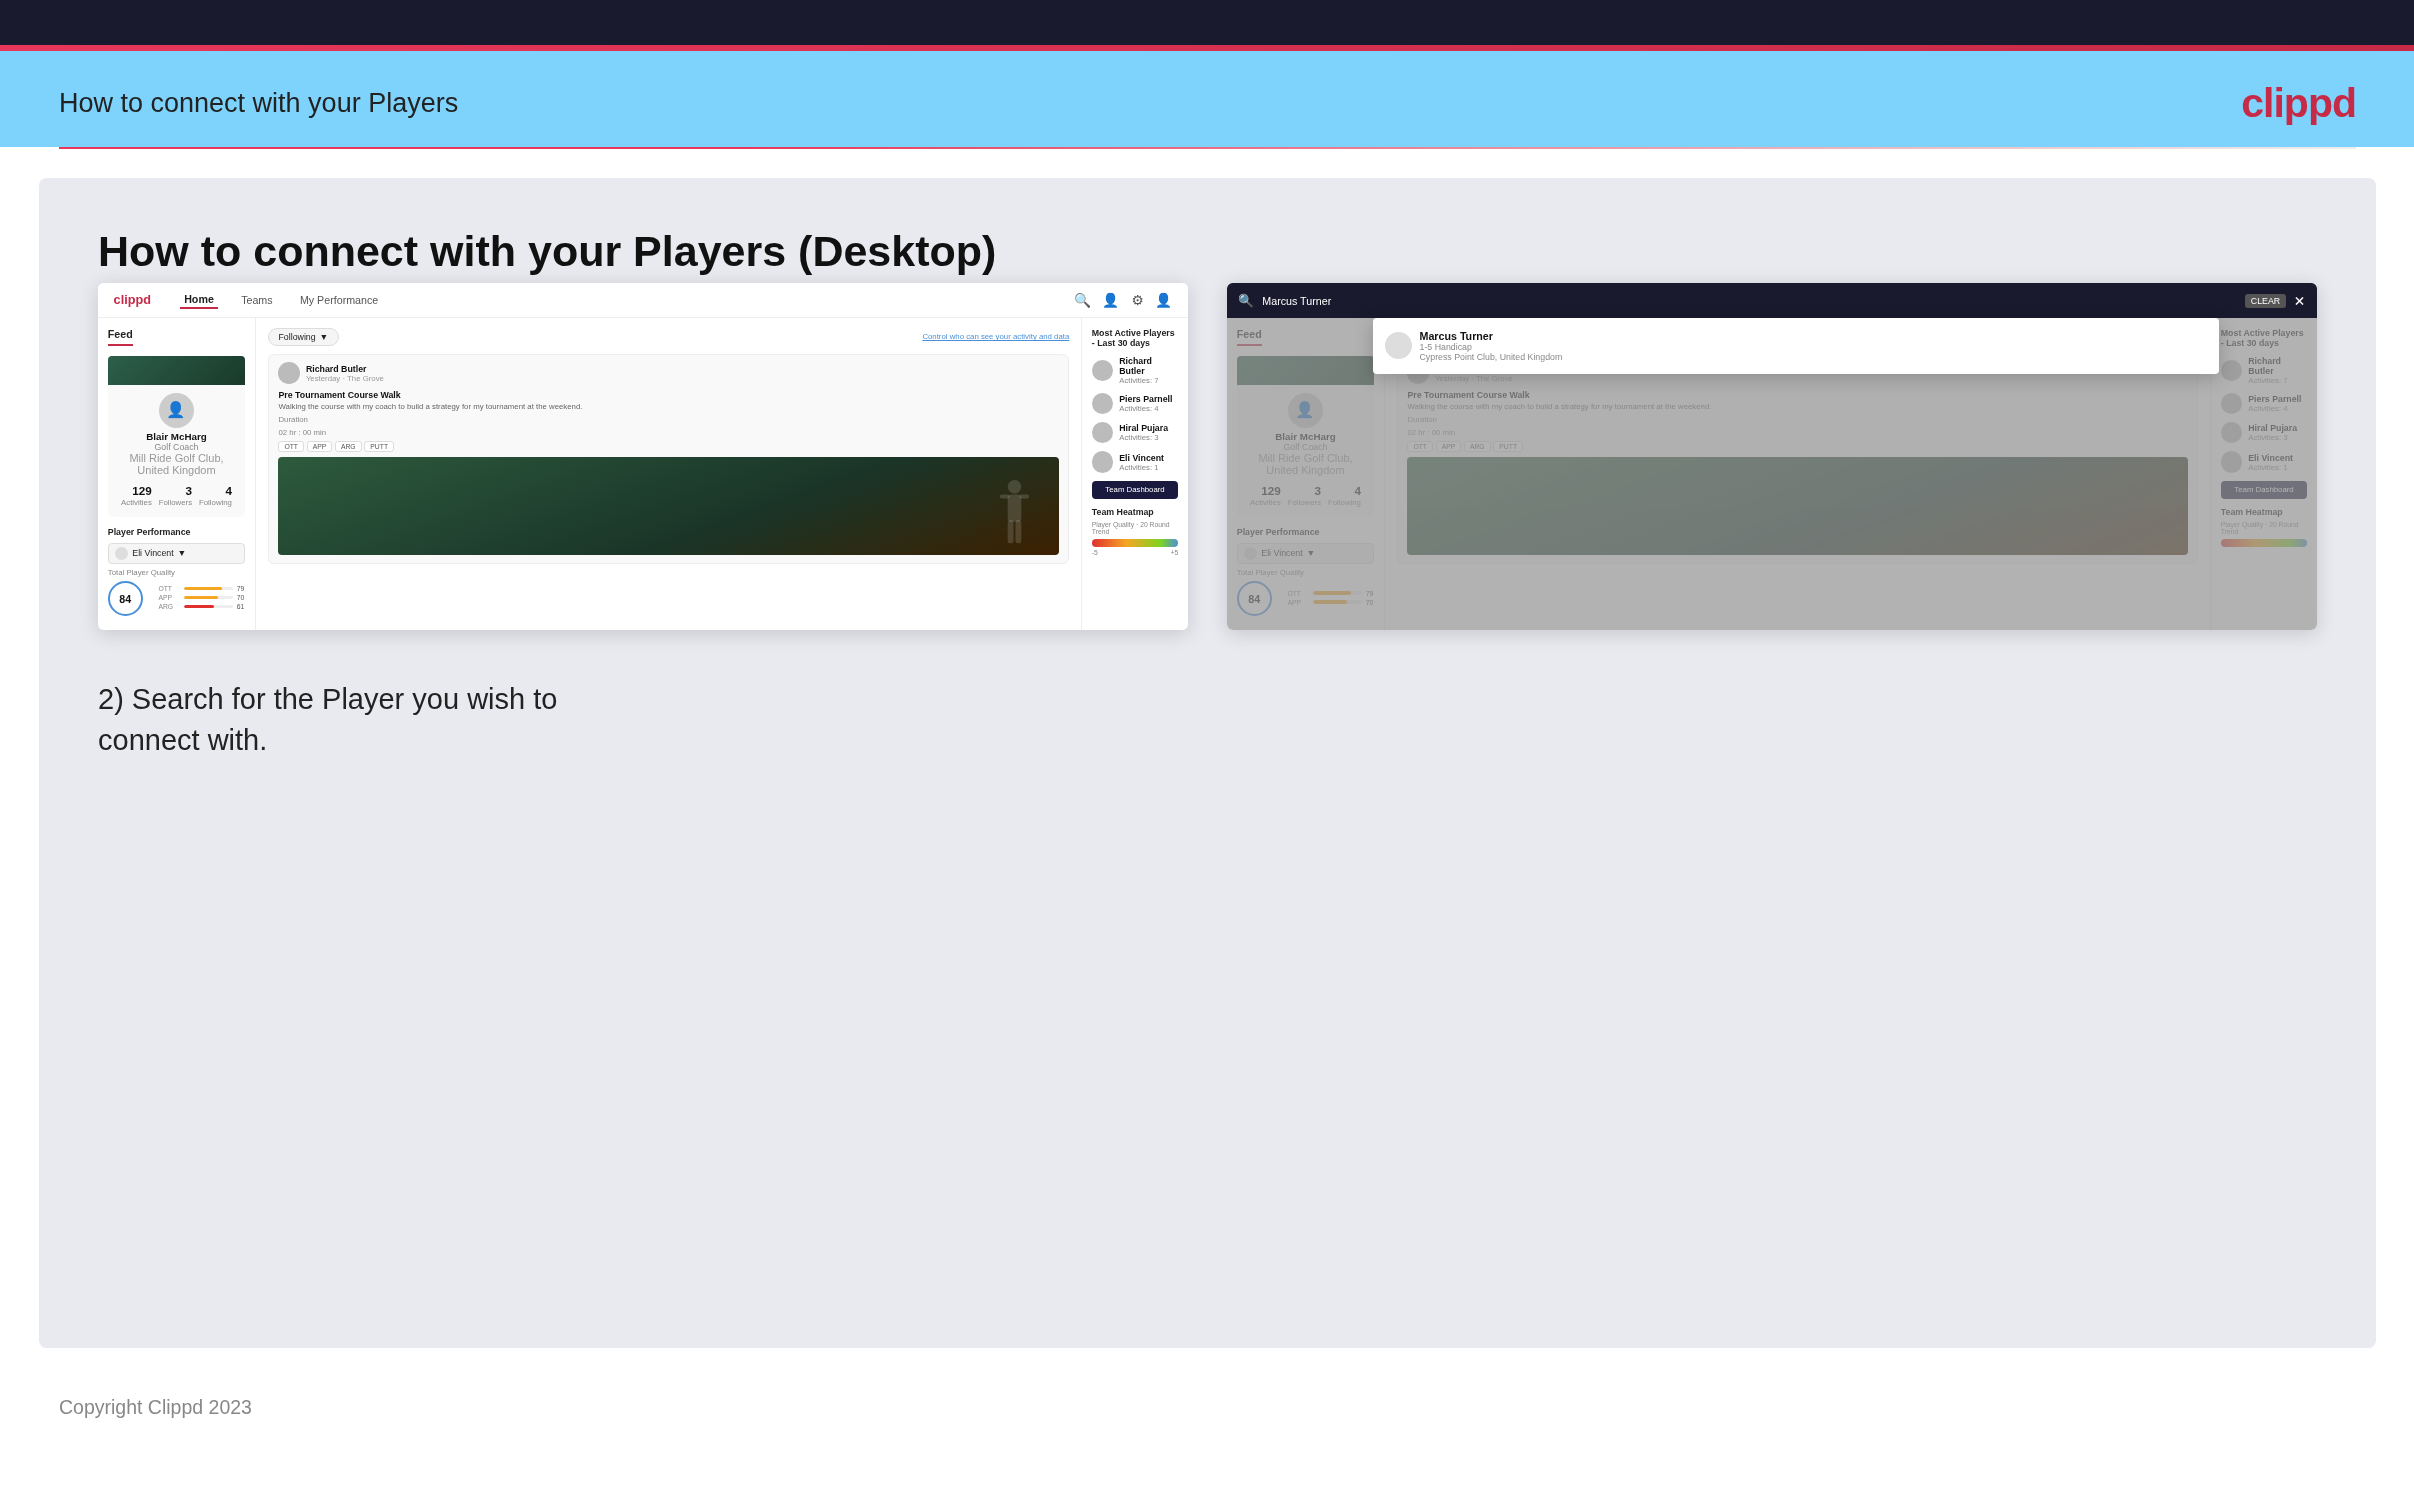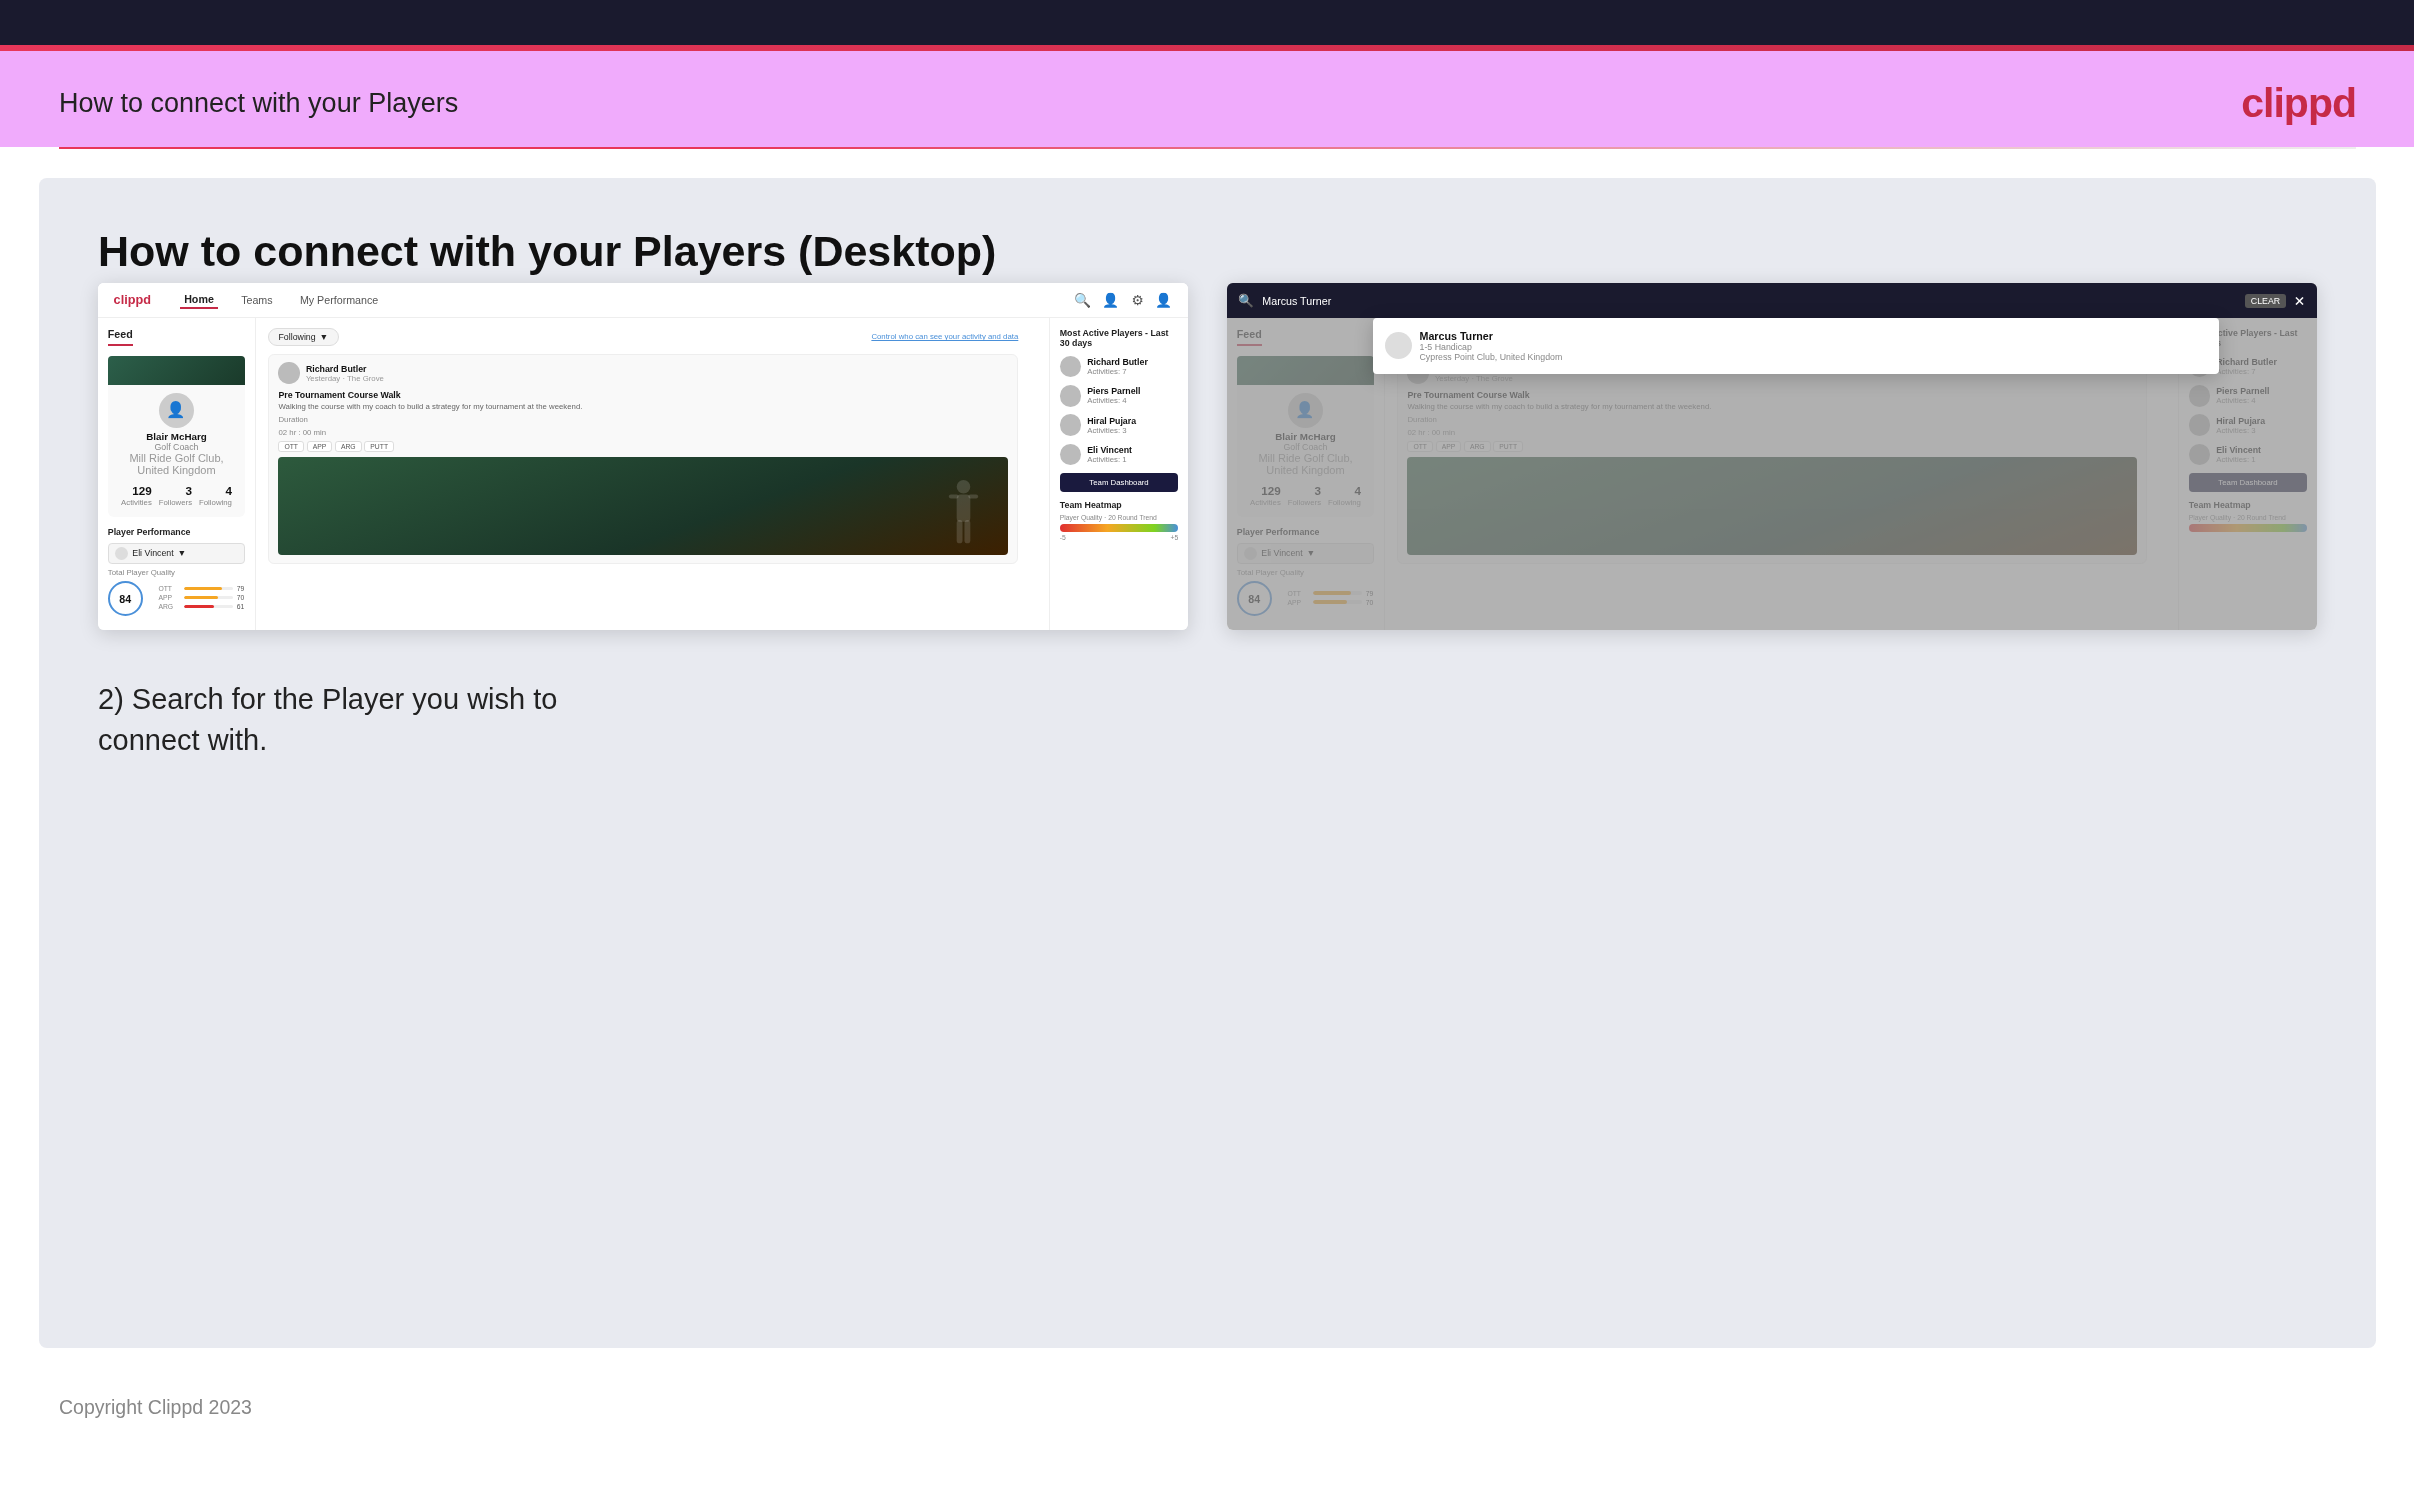--- a/index.html
+++ b/index.html
@@ -26,21 +26,21 @@
       height: 5.9px;
       background: linear-gradient(to right, #e8375a, #c62a47);
     }
 
     
     .page-header {
       display: flex;
       align-items: center;
       justify-content: space-between;
       padding: 29px 59px 19.5px 59px;
-      background: #f0abfc;
+      background: #7dd3fc;
     }
     .page-title {
       font-size: 27px;
       font-weight: 400;
       color: #222;
     }
     .logo {
       font-size: 41px;
       font-weight: 700;
       color: #c62a47;
@@ -363,25 +363,24 @@
     .golfer-silhouette {
       position: absolute;
       bottom: 0;
       right: 19.5px;
       width: 49px;
       height: 78px;
     }
 
     
     .app-right {
-      width: 139px;
+      width: 107px;
       border-left: 1px solid #eee;
       padding: 9.8px;
       flex-shrink: 0;
-      margin-left: 19px;
     }
     .active-players-title {
       font-size: 8.8px;
       font-weight: 700;
       color: #222;
       margin-bottom: 7.8px;
     }
     .active-player-item {
       display: flex;
       align-items: center;

